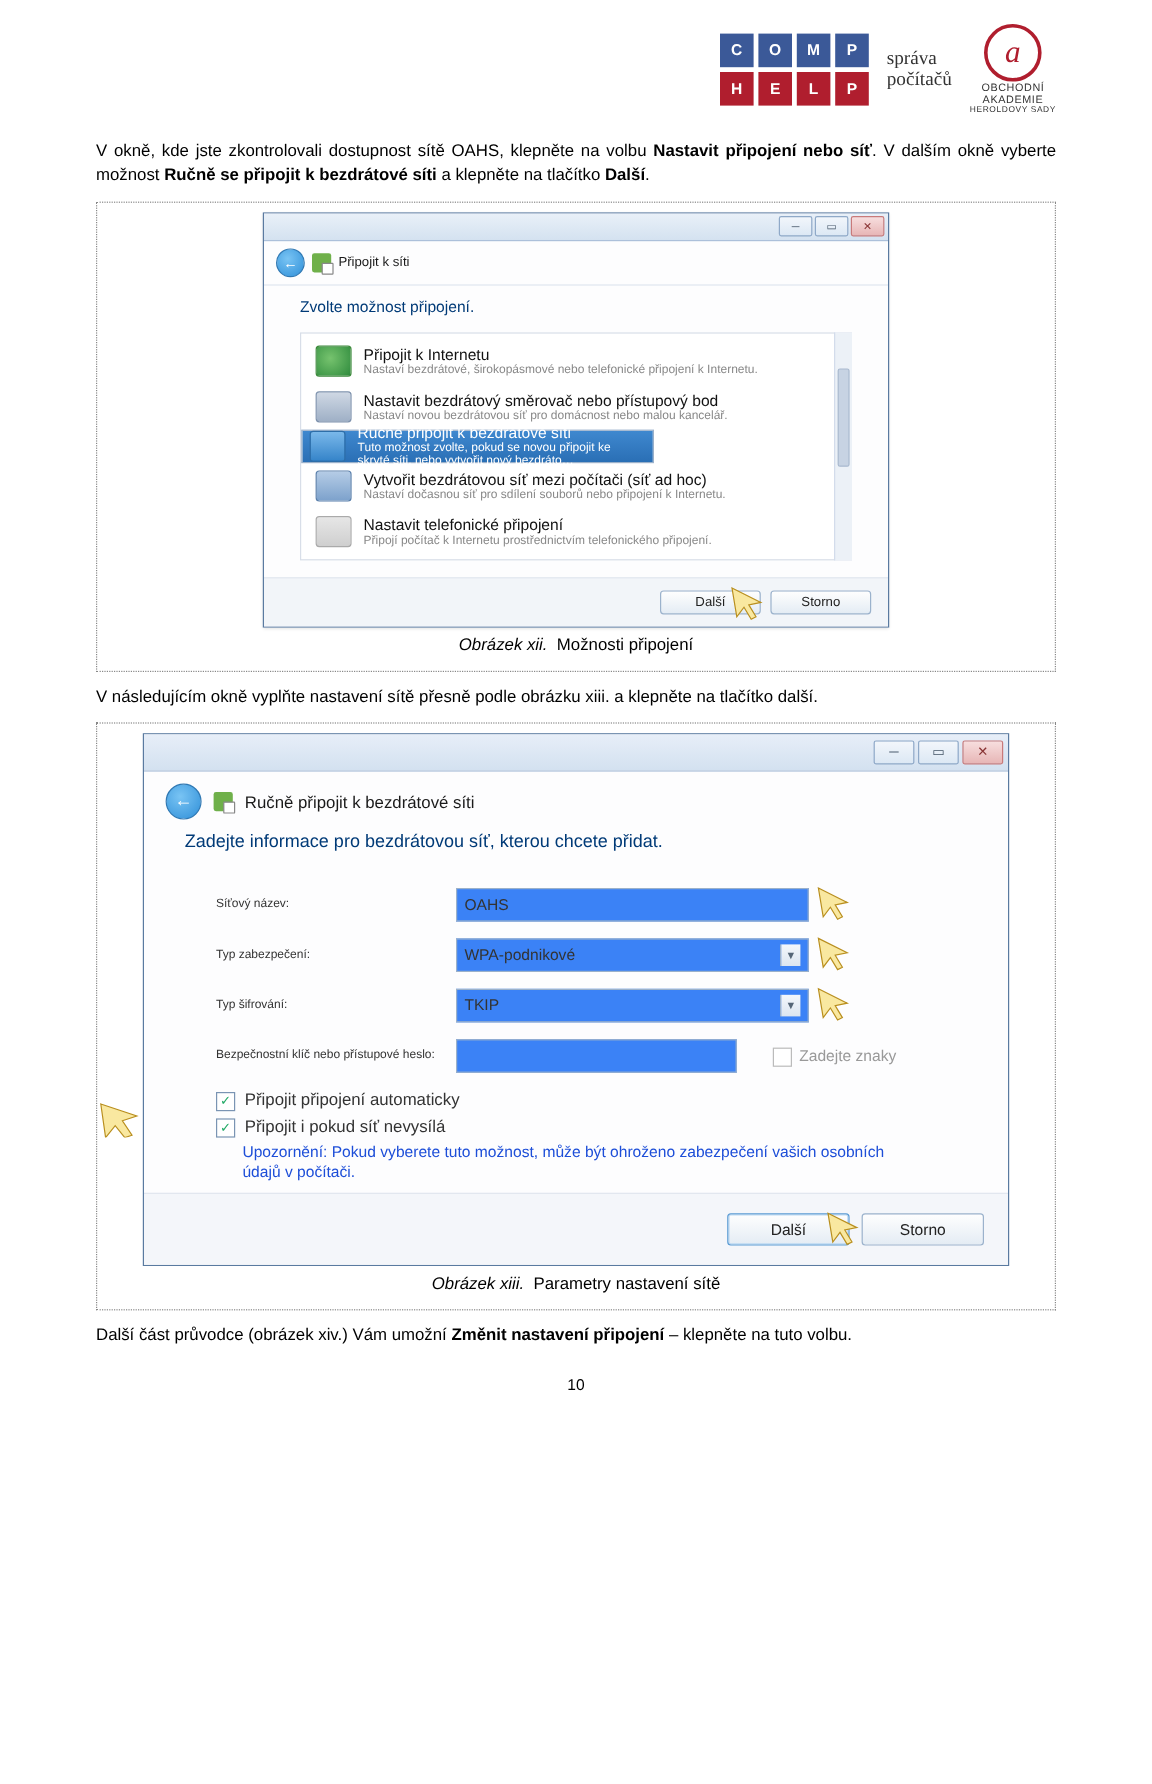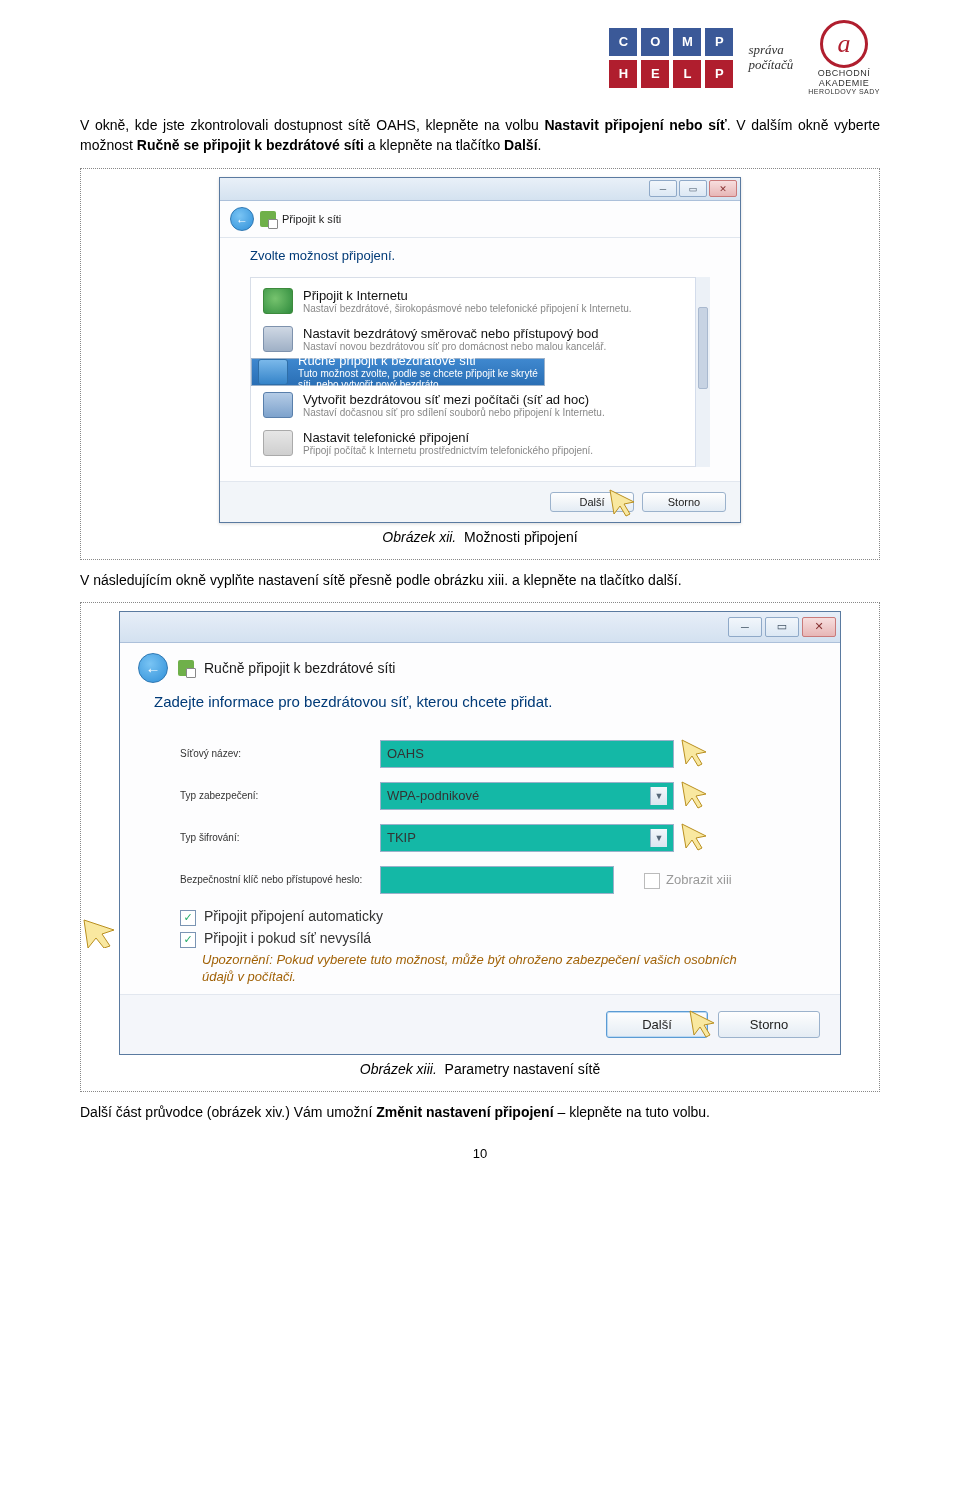--- a/index.html
+++ b/index.html
@@ -23,21 +23,21 @@
   }
   .logo-comphelp { display:flex; flex-direction:column; gap:4px; }
   .logo-row { display:flex; gap:4px; }
   .logo-cell {
     width: 28px; height: 28px;
     display:flex; align-items:center; justify-content:center;
     color:#fff; font-weight:bold; font-size:13px;
   }
   .blue { background:#3b5998; }
   .red  { background:#b01e2e; }
-  .logo-sprava { font-family: Georgia, serif; font-style: italic; font-size:13px; color:#333; line-height:1.1;}
+  .logo-sprava { font-family: Georgia, serif; font-size:16px; color:#333; line-height:1.1;}
   .logo-oa { text-align:center; }
   .logo-oa .circle {
     width:42px;height:42px;border:3px solid #b01e2e;border-radius:50%;
     display:flex;align-items:center;justify-content:center;
     color:#b01e2e;font-family:Georgia,serif;font-style:italic;font-size:26px;margin:0 auto;
   }
   .logo-oa .txt { font-size:9px; color:#333; letter-spacing:0.5px;}
   .body-text { text-align: justify; line-height:1.45; margin: 10px 0; }
   .bold { font-weight: bold; }
 
@@ -140,35 +140,35 @@
     display:flex; align-items:center; gap:10px; padding:10px 18px;
   }
   .win2-nav .nav-arrow { width:28px; height:28px; font-size:15px;}
   .win2 .h-instr { font-size:15px; color:#003a77; padding:0 34px 16px 34px;}
   .form { padding: 0 34px 8px 60px; }
   .frow { display:flex; align-items:center; margin-bottom:14px; }
   .frow .lbl { width:200px; color:#333; font-size:10px;}
   .frow .ctrl { flex:1; position:relative;}
   .inp, .sel {
     width: 280px; height:24px; border:1px solid #9bb1ca;
-    background:#14b8a6; font-size:13px; color:#333; padding:1px 6px;
+    background:#3b82f6; font-size:13px; color:#333; padding:1px 6px;
     display:flex;align-items:center;justify-content:space-between;
   }
   .sel .dd {
     width:16px;height:18px;border-left:1px solid #9bb1ca;
     display:flex;align-items:center;justify-content:center;color:#567;font-size:9px;
     background:linear-gradient(#f4f7fb,#dbe5f0);
   }
   .chk-row { display:flex; align-items:flex-start; gap:8px; margin:4px 0 4px 0; font-size:14px;}
   .chk {
     width:14px;height:14px;border:1px solid #7a94b3;background:#fff;
     display:flex;align-items:center;justify-content:center;font-size:11px;color:#2a6;
     flex:0 0 14px; margin-top:2px;
   }
-  .warn { color:#a16207; font-size:13px; margin-left:22px; margin-top:2px; line-height:1.3; max-width:570px;font-style:italic;}
+  .warn { color:#1d4ed8; font-size:13px; margin-left:22px; margin-top:2px; line-height:1.3; max-width:570px;}
   .win2-footer {
     display:flex; justify-content:flex-end; gap:10px; padding:16px 20px;
     border-top:1px solid #e2e7ef; background:#f4f6fa;
   }
   .btn7.primary { border-color:#5a9bd4; box-shadow:0 0 0 1px #bcd9f2 inset;}
   .pointer {
     position:absolute; width:34px; height:30px; pointer-events:none;
   }
   .pointer svg { width:100%; height:100%;}
   .show-chars { display:flex; align-items:center; gap:6px; color:#999; font-size:13px;}
@@ -235,21 +235,21 @@
               <div class="ico router"></div>
               <div class="txts">
                   <div class="t1">Nastavit bezdrátový směrovač nebo přístupový bod</div>
                   <div class="t2">Nastaví novou bezdrátovou síť pro domácnost nebo malou kancelář.</div>
                 </div>
             </div>
             <div class="opt sel">
               <div class="ico mon"></div>
               <div class="txts">
                   <div class="t1">Ručně připojit k bezdrátové síti</div>
-                  <div class="t2">Tuto možnost zvolte, podle se chcete připojit ke skryté síti, nebo vytvořit nový bezdráto…</div>
+                  <div class="t2">Tuto možnost zvolte, pokud se novou připojit ke skryté síti, nebo vytvořit nový bezdráto…</div>
                 </div>
             </div>
             <div class="opt">
               <div class="ico pcs"></div>
               <div class="txts">
                   <div class="t1">Vytvořit bezdrátovou síť mezi počítači (síť ad hoc)</div>
                   <div class="t2">Nastaví dočasnou síť pro sdílení souborů nebo připojení k Internetu.</div>
                 </div>
             </div>
             <div class="opt">
@@ -337,21 +337,21 @@
                   <polygon points="2,2 26,14 16,16 22,26 18,28 12,18 6,26" fill="#f9e8a0" stroke="#b98f1f" stroke-width="1"></polygon>
                 </svg></div>
           </div>
         </div>
         <div class="frow">
           <div class="lbl" style="line-height:1.2">Bezpečnostní klíč nebo přístupové heslo:</div>
           <div class="ctrl" style="display:flex;gap:30px;align-items:center;">
             <div class="inp" style="width:220px"></div>
             <div class="show-chars">
               <div class="chk"></div>
-              <span>Zobrazit xiii</span>
+              <span>Zadejte znaky</span>
             </div>
           </div>
         </div>
 
         <div class="pointer" style="left:-38px;top:178px;"><svg viewBox="0 0 34 30">
               <polygon points="2,2 32,12 20,16 28,28 22,30 14,20 6,30" fill="#f9e8a0" stroke="#b98f1f" stroke-width="1"></polygon>
             </svg></div>
 
         <div class="chk-row">
           <div class="chk">✓</div>

